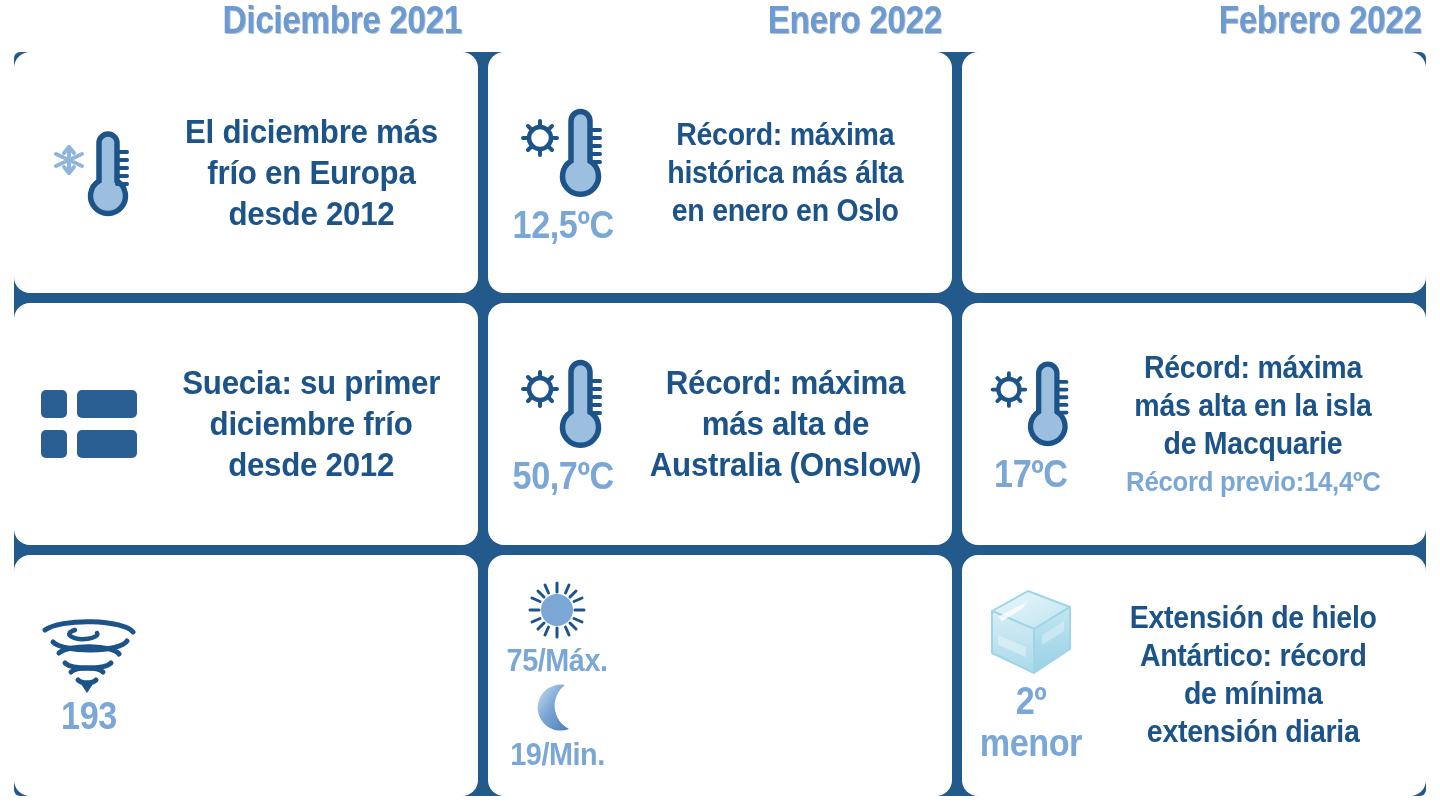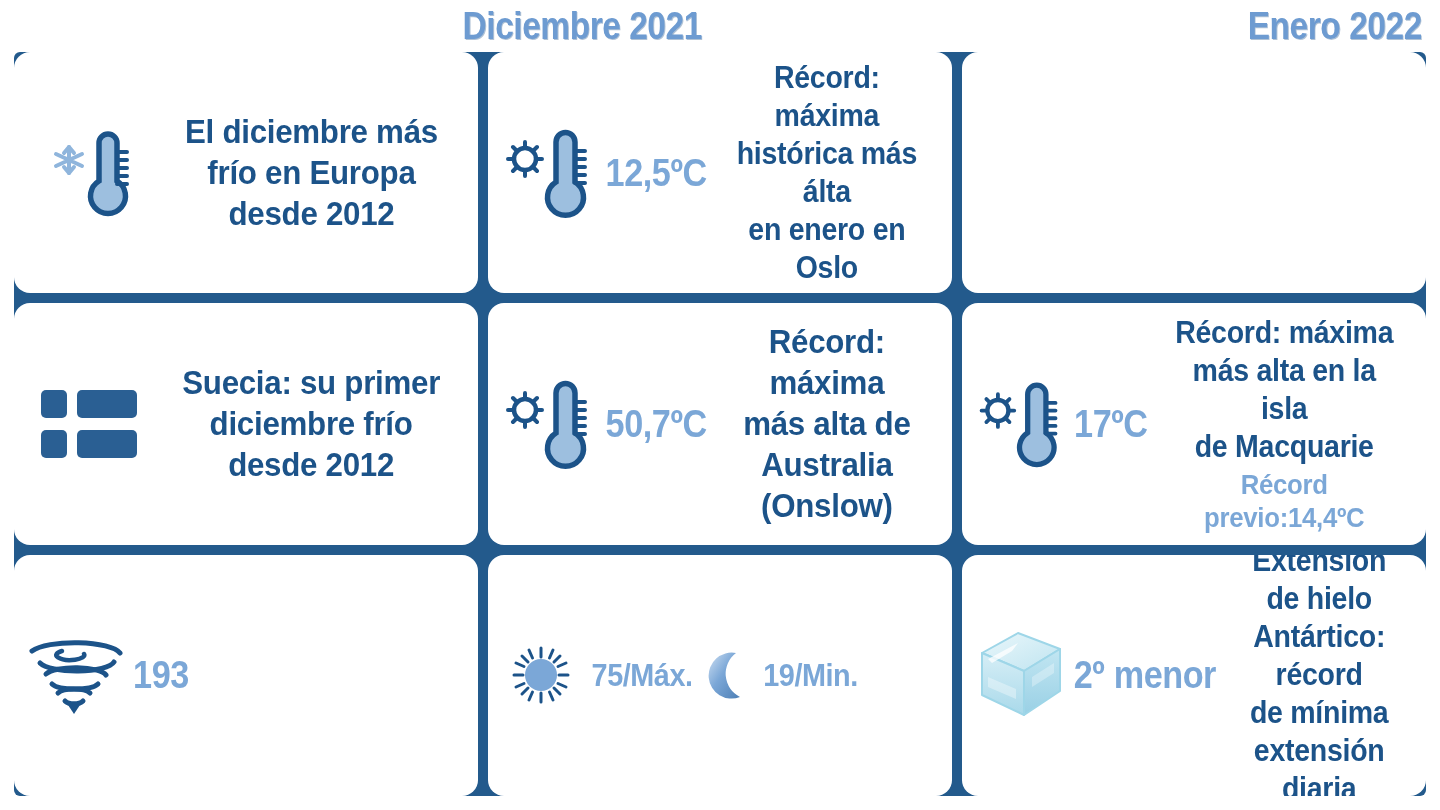--- a/index.html
+++ b/index.html
@@ -25,21 +25,21 @@
     position: absolute;
     top: 0;
     left: 0;
     width: 1440px;
     height: 52px;
     display: flex;
   }
   .header-cell {
     flex: 1 1 0;
     display: flex;
-    align-items: center;
+    align-items: flex-start;
     justify-content: flex-end;
     padding-right: 18px;
     box-sizing: border-box;
   }
   .header-title {
     font-family: "Liberation Sans Narrow", "Liberation Sans", sans-serif;
     font-weight: bold;
     font-size: 38px;
     line-height: 40px;
     letter-spacing: -0.5px;
@@ -74,20 +74,21 @@
     flex-direction: row;
     align-items: center;
     box-sizing: border-box;
     padding: 6px 10px;
     overflow: hidden;
   }
 
   .card-icon {
     flex: 0 0 130px;
     display: flex;
+    flex-direction: column;
     align-items: center;
     justify-content: center;
     gap: 2px;
   }
   .card-icon.narrow { flex: 0 0 118px; }
 
   .icon-box {
     display: flex;
     align-items: center;
     justify-content: center;
@@ -149,20 +150,23 @@
 <body>
 
 <div class="page">
 
   <div class="header-row">
     <div class="header-cell">
       <span class="header-title">Diciembre 2021</span>
     </div>
     <div class="header-cell">
       <span class="header-title">Enero 2022</span>
+    </div>
+    <div class="header-cell">
+      <span class="header-title">Febrero 2022</span>
     </div>
   </div>
 
   <div class="grid">
 
     <div class="card">
       <div class="card-icon">
         <div class="icon-box">
           <svg width="96" height="104" viewBox="0 0 96 104">
             <g stroke="#1c5389" fill="none" stroke-width="5.5" stroke-linecap="round">

